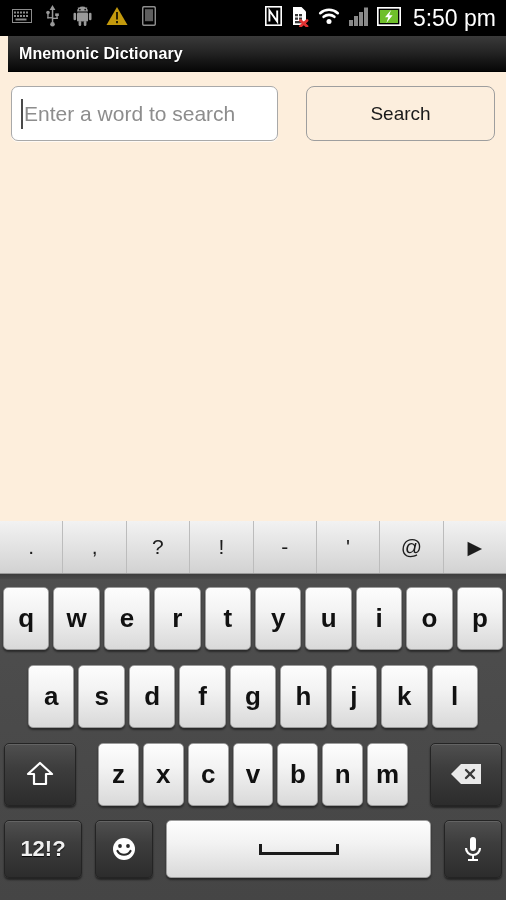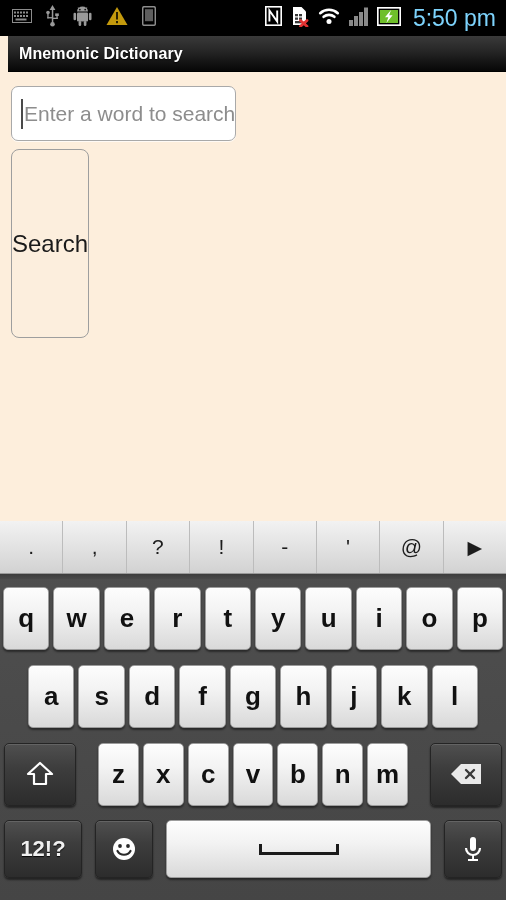--- a/index.html
+++ b/index.html
@@ -37,21 +37,21 @@
     flex: 0 0 auto;
   }
   #status-right {
     margin-left: auto;
     display: flex;
     align-items: center;
     gap: 9px;
   }
   .sicon { display: block; }
   #clock {
-    color: #7dd3fc;
+    color: #ffffff;
     font-size: 23px;
     font-weight: 400;
     letter-spacing: 0px;
     margin-left: 3px;
     line-height: 1;
     white-space: nowrap;
   }
 
   
   #title-bar {
@@ -77,24 +77,23 @@
   
   #content {
     position: absolute;
     left: 0; top: 73px;
     width: 506px;
     height: 448px;
     background: #fdeedc;
   }
   #search-row {
     display: flex;
-    align-items: flex-start;
+    align-items: center;
     padding: 13px 11px 0 11px;
-    gap: 8px;
-    flex-direction: column;
+    gap: 28px;
   }
   #search-input {
     position: relative;
     flex: 1 1 auto;
     height: 55px;
     background: #ffffff;
     border: 1px solid #a9a9a9;
     border-radius: 7px;
     box-sizing: border-box;
     display: flex;
@@ -110,30 +109,30 @@
     margin-right: 1px;
   }
   #search-placeholder {
     color: #8d8d8d;
     font-size: 21px;
     font-weight: 400;
     white-space: nowrap;
   }
   #search-button {
     flex: 0 0 189px;
-    height: 71px;
+    height: 55px;
     background: #fceedd;
     border: 1px solid #9e9e9e;
     border-radius: 8px;
     box-sizing: border-box;
     display: flex;
     align-items: center;
     justify-content: center;
     color: #1a1a1a;
-    font-size: 24px;
+    font-size: 19px;
   }
 
   
   #keyboard {
     position: absolute;
     left: 0; top: 521px;
     width: 506px;
     height: 379px;
     background: #4b4b4b;
     background-image:

